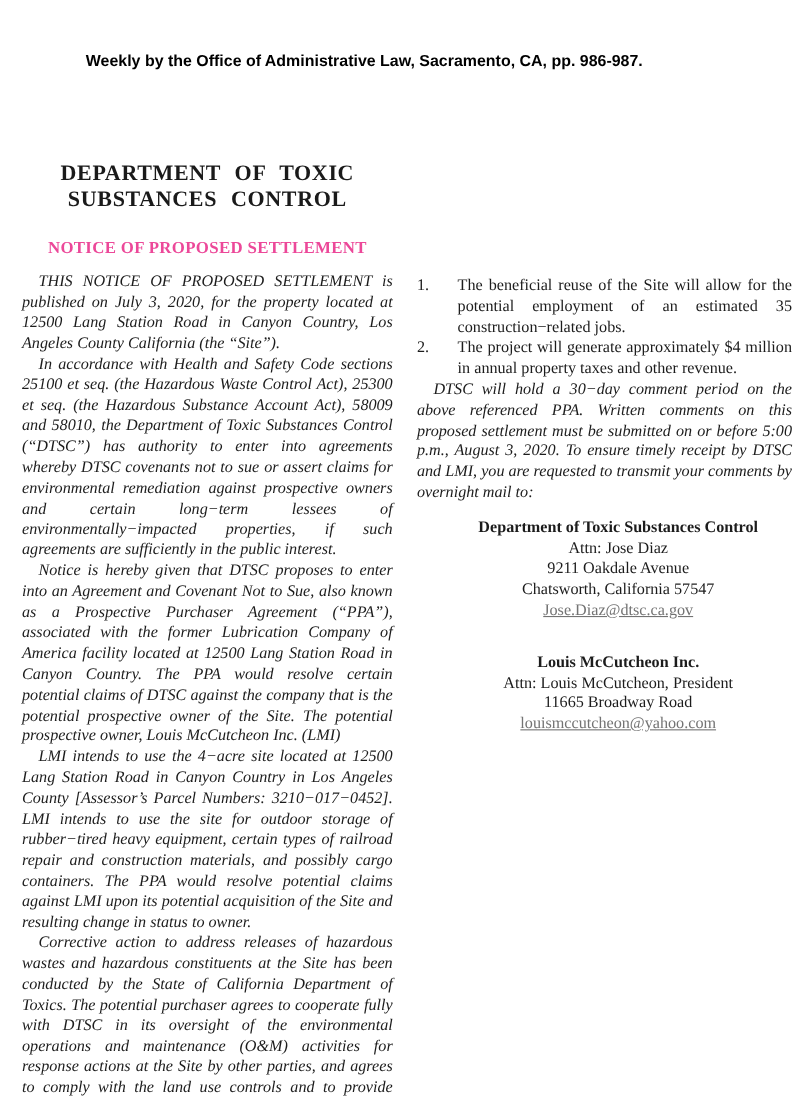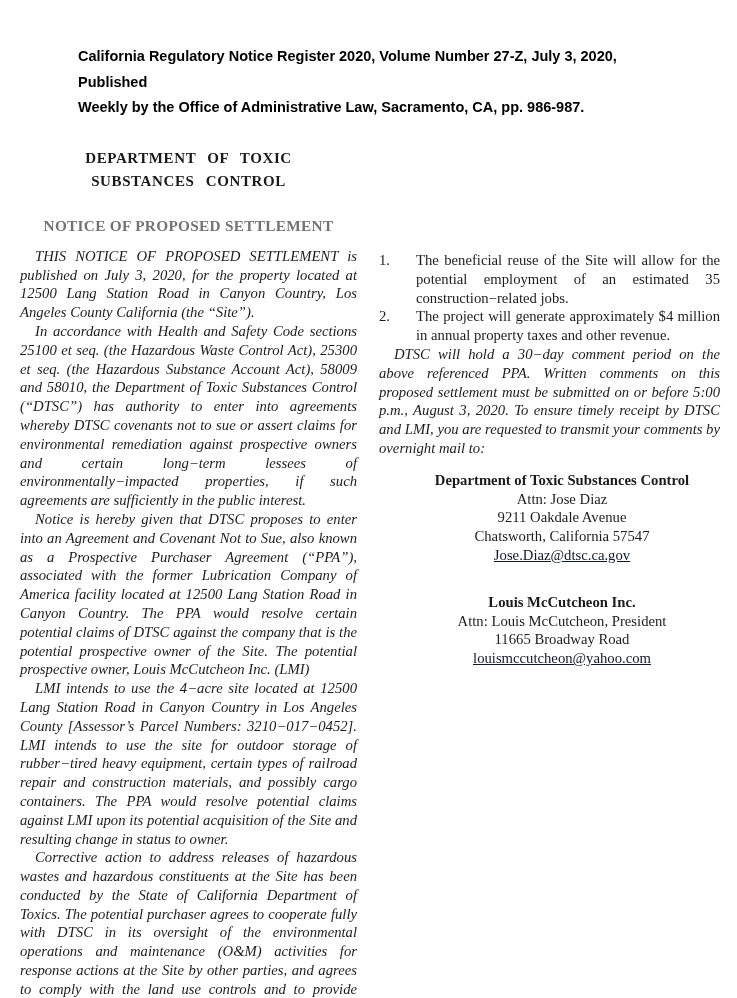--- a/index.html
+++ b/index.html
@@ -23,21 +23,21 @@
     color: #000000;
   }
   .dept-title {
     position: absolute;
     left: 20px;
     top: 147px;
     width: 337px;
     text-align: center;
     font-family: "Liberation Serif", serif;
     font-weight: bold;
-    font-size: 15px;
+    font-size: 20px;
     line-height: 23px;
     letter-spacing: 0.6px;
     word-spacing: 7px;
     color: #1a1a1a;
   }
   .columns {
     position: absolute;
     left: 20px;
     top: 217px;
     width: 700px;
@@ -48,53 +48,52 @@
     line-height: 18.8px;
   }
   .col-left { width: 337px; }
   .col-right { width: 341px; padding-top: 34px; box-sizing: border-box; }
   .notice-heading {
     text-align: center;
     font-weight: bold;
     font-size: 15.3px;
     letter-spacing: 0.3px;
     margin: 0 0 11px 0;
-    color: #737373;
+    color: #ec4899;
   }
   .body-par {
     margin: 0;
     text-indent: 15px;
     text-align: justify;
     font-style: italic;
   }
   .num-item { display: flex; }
   .num-item .num { width: 37px; flex: none; }
   .num-item .txt { flex: 1; text-align: justify; margin: 0; }
   .address {
     margin: 13px 0 0 25px;
     text-align: center;
   }
   .address .addr-name { font-weight: bold; }
   .address .addr-line { }
   .email-link {
     text-decoration: underline;
-    color: #0f172a;
+    color: #737373;
     cursor: pointer;
     margin-top: 46px;
   }
   .closing { margin-top: 10px; }
   .addr-gap { height: 15px; }
 </style>
 </head>
 <body>
 
 <div class="page">
 
   <div class="header-note">
-    <div>California Regulatory Notice Register 2020, Volume Number 27-Z, July 3, 2020, Published</div>
     <div>Weekly by the Office of Administrative Law, Sacramento, CA, pp. 986-987.</div>
   </div>
 
   <div class="dept-title">
     <div>DEPARTMENT OF TOXIC</div>
     <div>SUBSTANCES CONTROL</div>
   </div>
 
   <div class="columns">
 

